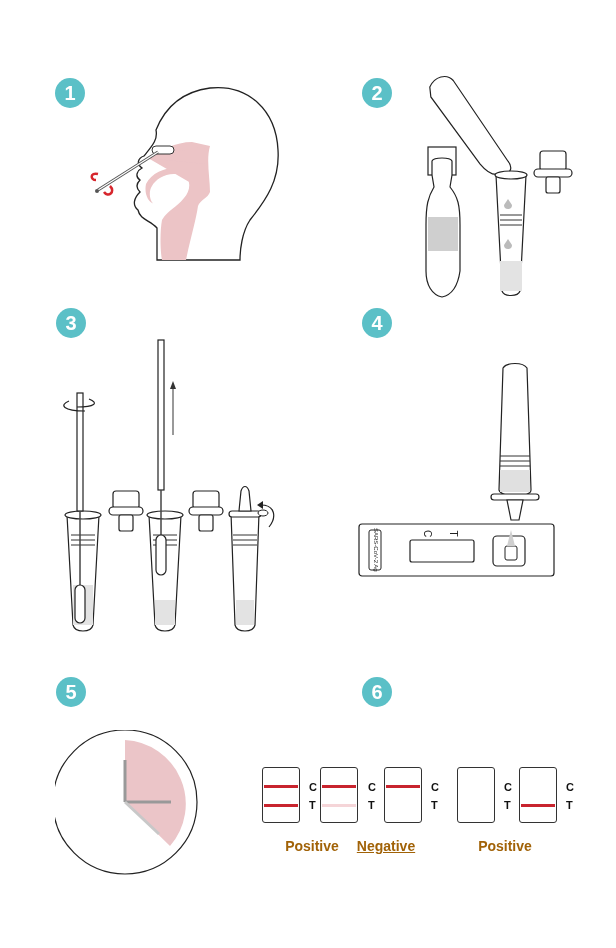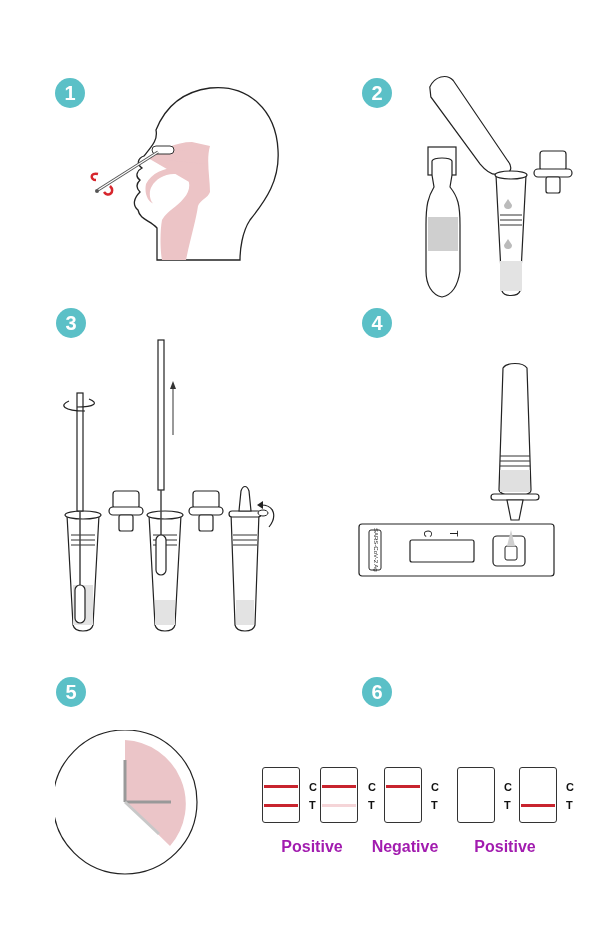--- a/index.html
+++ b/index.html
@@ -1,21 +1,21 @@
 <!DOCTYPE html>
 <html><head>
 <meta charset="utf-8">
 <style>
   html, body { margin:0; padding:0; background:#ffffff; }
   body { width:616px; height:948px; position:relative; overflow:hidden; font-family:"Liberation Sans", sans-serif; }
   .badge { position:absolute; width:30px; height:30px; border-radius:50%; background:#5bc0c7; color:#fff;
            font-family:"Liberation Sans", sans-serif; font-weight:bold; font-size:20px; line-height:30px; text-align:center; }
   .art { position:absolute; }
   .strip-label { position:absolute; font-size:11px; font-weight:bold; color:#111; font-family:"Liberation Sans", sans-serif; }
-  .caption { position:absolute; font-size:16px; font-weight:bold; color:#a21caf; font-family:"Liberation Sans", sans-serif; text-align:center; }
+  .caption { position:absolute; font-size:14px; font-weight:bold; color:#a16207; font-family:"Liberation Sans", sans-serif; text-align:center; }
   .strip { position:absolute; width:38px; height:56px; border:1.5px solid #333; border-radius:3px; background:#fff; box-sizing:border-box; }
   .line { position:absolute; left:1px; right:1px; height:3px; }
 </style>
 </head>
 <body>
 
 <div class="badge" style="left:55px;top:78px;">1</div>
 <div class="badge" style="left:362px;top:78px;">2</div>
 <div class="badge" style="left:56px;top:308px;">3</div>
 <div class="badge" style="left:362px;top:308px;">4</div>
@@ -153,14 +153,14 @@
   <div class="strip-label" style="left:504px;top:799px;">T</div>
 
   <div class="strip" style="left:519px;top:767px;">
     <div class="line" style="top:36px;background:#c8242e;"></div>
   </div>
   <div class="strip-label" style="left:566px;top:781px;">C</div>
   <div class="strip-label" style="left:566px;top:799px;">T</div>
 </div>
 
 <div class="caption" style="left:277px;top:838px;width:70px;">Positive</div>
-<div class="caption" style="left:370px;top:838px;width:70px;">Negative</div>
+<div class="caption" style="left:351px;top:838px;width:70px;text-decoration:underline;">Negative</div>
 <div class="caption" style="left:470px;top:838px;width:70px;">Positive</div>
 
 </body></html>

